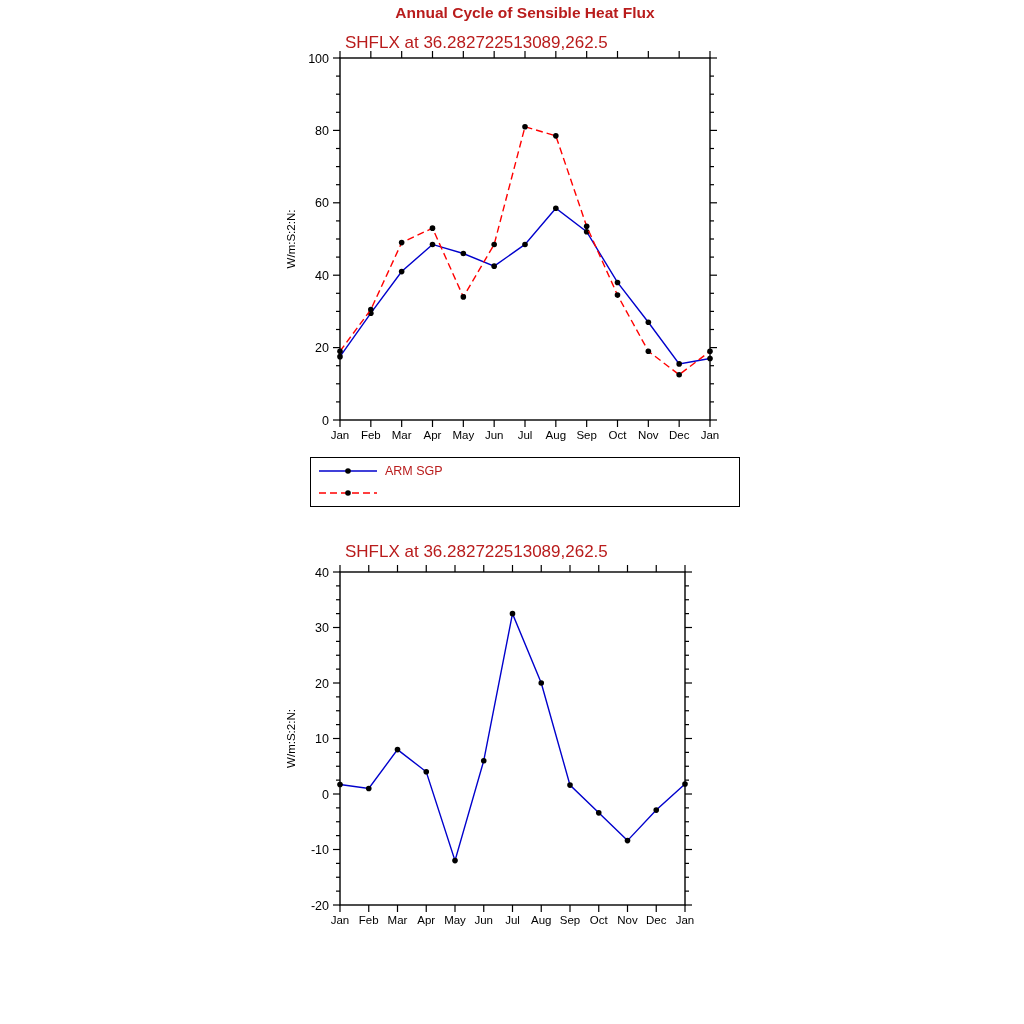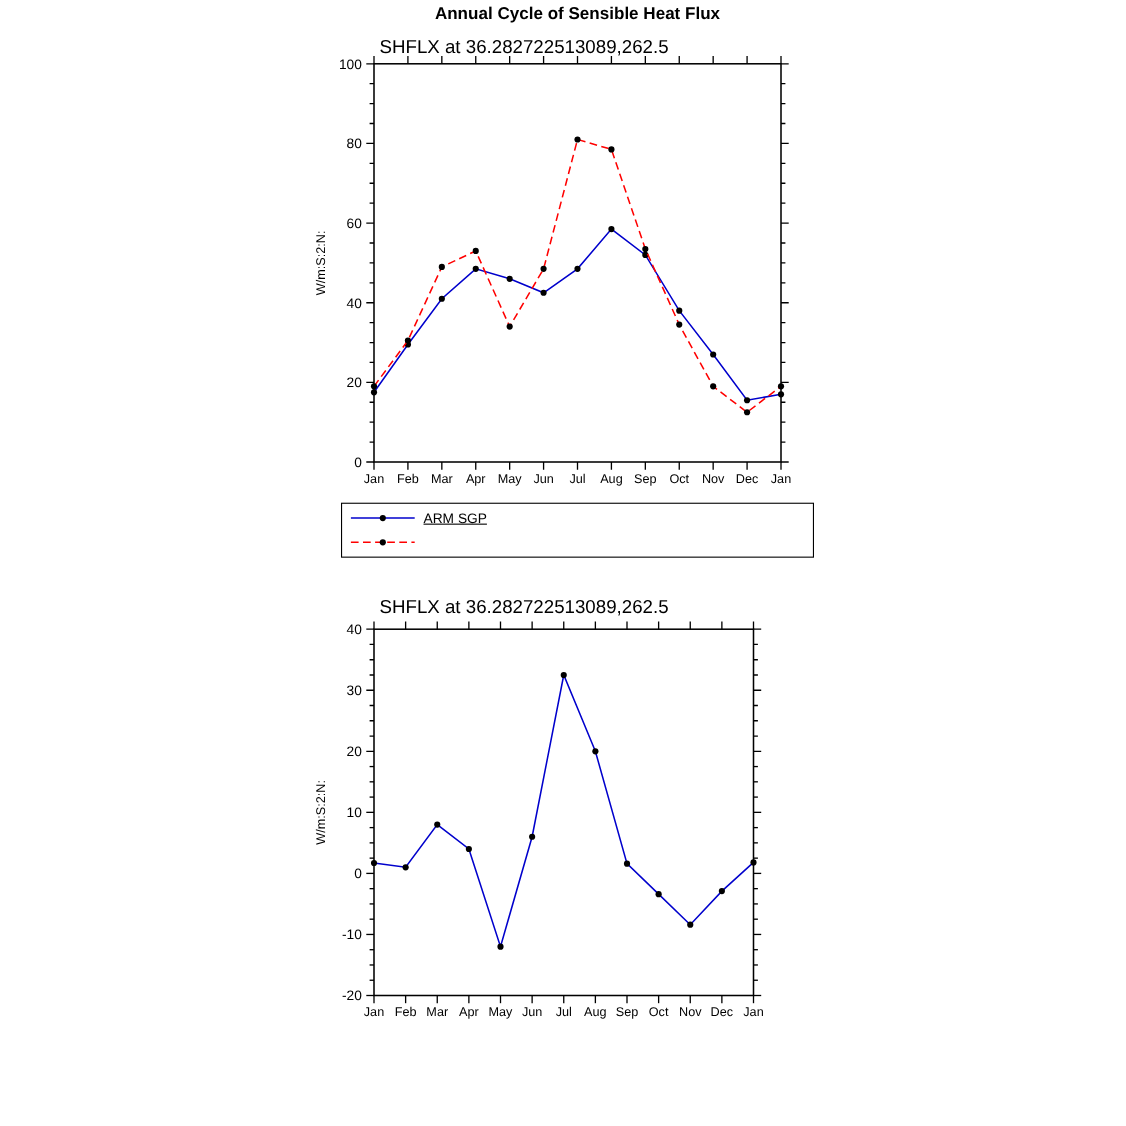--- a/index.html
+++ b/index.html
@@ -2,21 +2,21 @@
 <html><head>
 <meta charset="utf-8">
 <style>
   html, body { margin: 0; padding: 0; background: #ffffff; }
   .page {
     position: relative;
     width: 1024px;
     height: 1024px;
     background: #ffffff;
     font-family: "Liberation Sans", sans-serif;
-    color: #000000;
+    color: #b91c1c;
     overflow: hidden;
   }
   .chart-title {
     position: absolute;
     font-weight: bold;
     font-size: 15.5px;
     text-align: center;
     white-space: nowrap;
   }
   .chart-subtitle {
@@ -42,21 +42,20 @@
     justify-content: center;
     padding: 2px 6px;
     gap: 1px;
     background: #fff;
   }
   .legend-row {
     display: flex;
     align-items: center;
     gap: 6px;
     height: 21px;
-    text-decoration: underline;
   }
   .legend-row span {
     font-size: 12.5px;
     white-space: nowrap;
   }
 </style>
 </head>
 <body>
 
 <div class="page">

